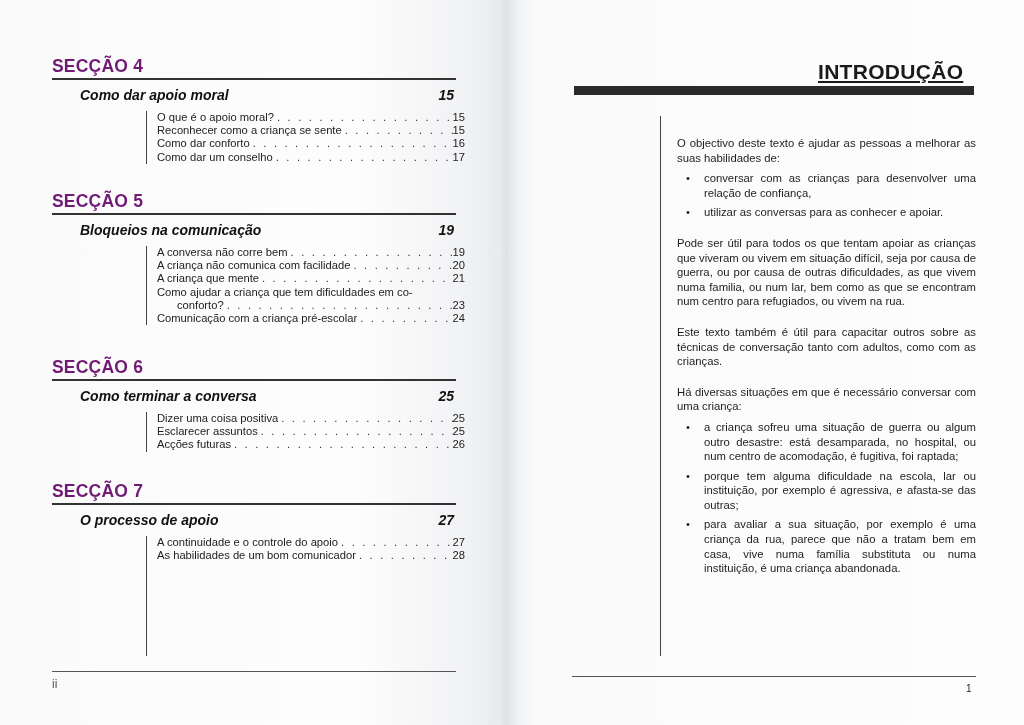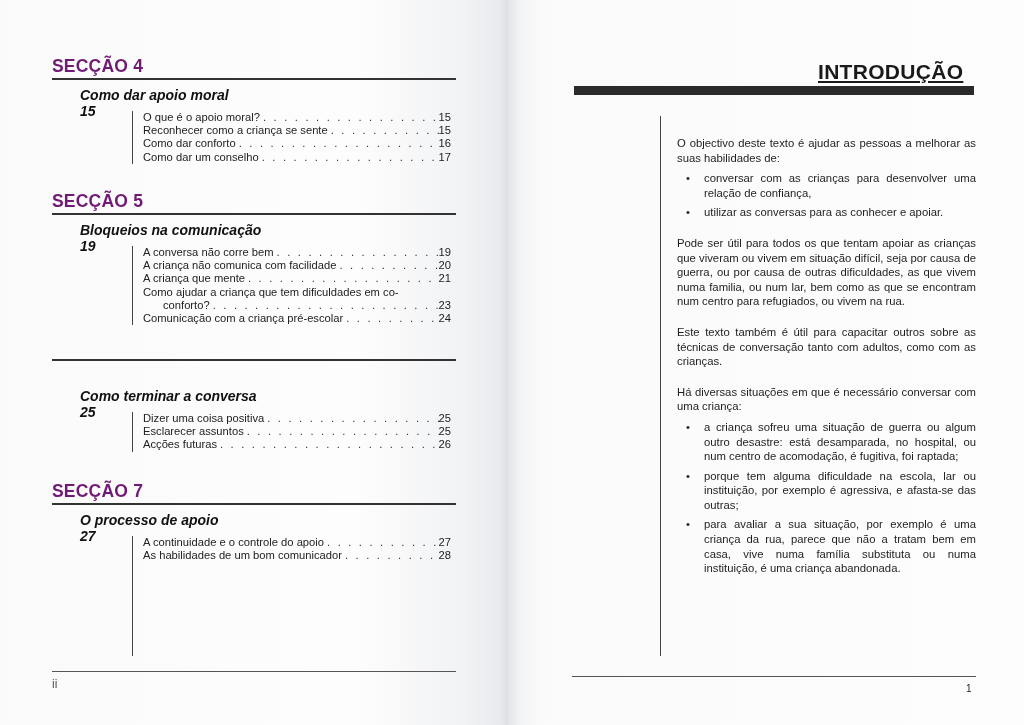--- a/index.html
+++ b/index.html
@@ -12,22 +12,22 @@
   .page-left { left: 0; width: 508px; background: linear-gradient(90deg, #fafafa 0%, #fdfdfd 70%, #f1f2f4 92%, #e6e8ec 100%); }
   .page-right { left: 508px; width: 516px; background: linear-gradient(90deg, #eef0f3 0%, #fafafa 6%, #fdfdfd 100%); }
   .fold { position: absolute; left: 500px; top: 0; width: 20px; height: 725px;
     background: linear-gradient(90deg, rgba(0,0,0,0) 0%, rgba(120,130,150,0.10) 45%, rgba(0,0,0,0) 100%); }
 
   
   .section-head { position: absolute; left: 52px; width: 404px; }
   .section-title { font-size: 17.5px; font-weight: bold; letter-spacing: 0.2px; line-height: 20px; color: #701a75; }
   .section-rule { height: 1.5px; background: #333; margin-top: 2px; }
   .chapter { position: absolute; left: 80px; width: 374px; display: flex; justify-content: space-between;
-    font-size: 14px; font-weight: bold; font-style: italic; color: #111; flex-direction: column; }
-  .entries { position: absolute; left: 132px; width: 308px; border-left: 1.4px solid #444; padding-left: 10px; }
+    font-size: 14px; font-weight: bold; font-style: italic; color: #111; }
+  .entries { position: absolute; left: 146px; width: 308px; border-left: 1.4px solid #444; padding-left: 10px; }
   .entry { display: flex; font-size: 11.2px; line-height: 13.2px; color: #222; white-space: nowrap; }
   .entry .lbl { flex: 0 0 auto; }
   .entry .dots { flex: 1 1 auto; overflow: hidden; letter-spacing: 2.2px; color: #333; padding: 0 3px; }
   .entry .dots::before { content: ". . . . . . . . . . . . . . . . . . . . . . . . . . . . . . . . . . . . . . . . . . . . . . . . . . . . . . . . . . . ."; }
   .entry .pg { flex: 0 0 auto; }
   .entry.indent { padding-left: 20px; }
 
   .footer-rule-left { position: absolute; left: 52px; top: 671px; width: 404px; height: 1px; background: #555; }
   .page-num-left { position: absolute; left: 52px; top: 677px; font-size: 12px; color: #555; }
 
@@ -114,20 +114,21 @@
       <span class="pg">23</span>
     </div>
   <div class="entry">
       <span class="lbl">Comunicação com a criança pré-escolar</span>
       <span class="dots"></span>
       <span class="pg">24</span>
     </div>
 </div>
 
 <div class="section-head" style="top:357px">
+  <div class="section-title">SECÇÃO 6</div>
   <div class="section-rule"></div>
 </div>
 <div class="chapter" style="top:388px">
   <span>Como terminar a conversa</span>
   <span>25</span>
 </div>
 <div class="entries" style="top:412px">
   <div class="entry">
       <span class="lbl">Dizer uma coisa positiva</span>
       <span class="dots"></span>

